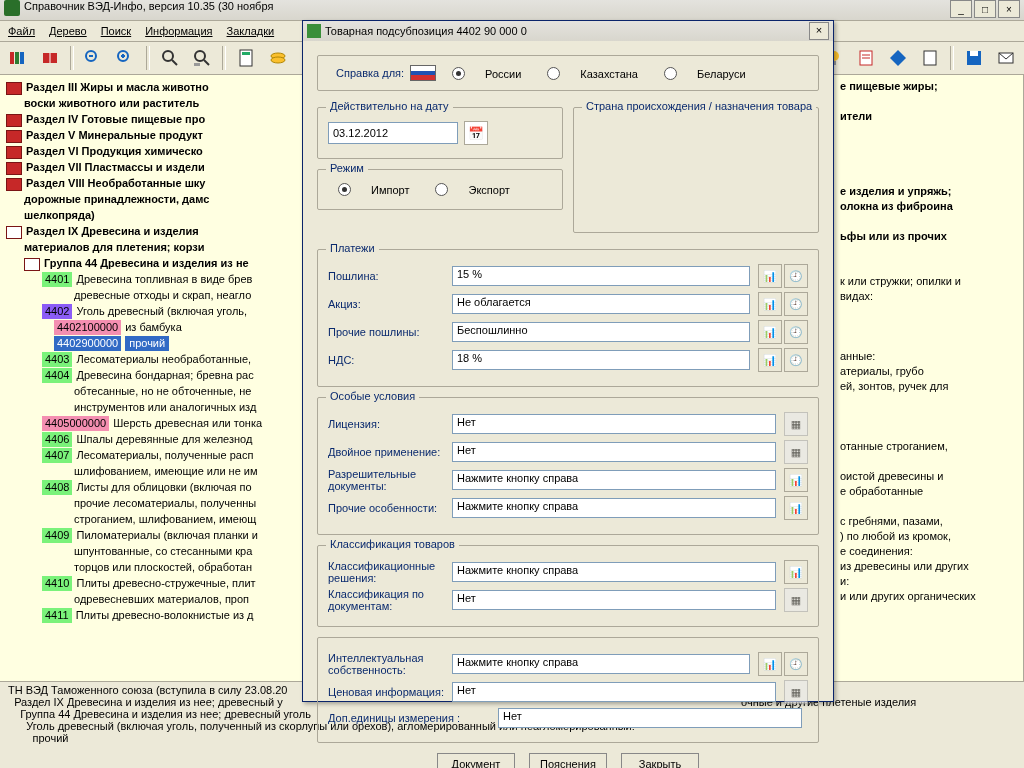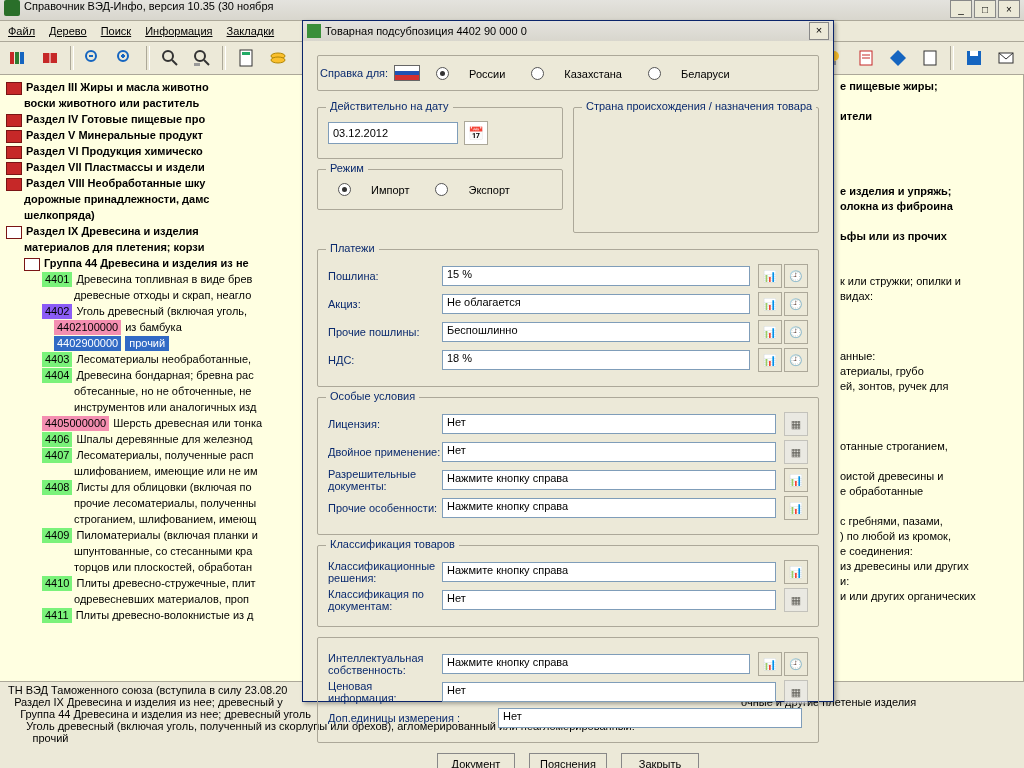--- a/index.html
+++ b/index.html
@@ -41,21 +41,21 @@
 .row{display:flex;align-items:center;gap:6px;margin:3px 0}
 .flag{width:24px;height:14px;background:linear-gradient(#fff 33%,#2052b3 33% 66%,#d32f2f 66%);border:1px solid #666}
 .radio{display:flex;align-items:flex-end;gap:20px;margin:0 10px}
 .radio .dot{width:11px;height:11px;border:1px solid #555;border-radius:50%;background:#fff;display:flex;align-items:center;justify-content:center}
 .radio .dot.on::after{content:"";width:5px;height:5px;background:#333;border-radius:50%}
 .inp{background:#fff;border:1px solid #7f9db9;padding:2px 4px;height:16px;font-size:11px}
 .calbtn{width:22px;height:22px;border:1px solid #aca899;background:#fff;display:flex;align-items:center;justify-content:center;font-size:13px;color:#c62828}
 .combo{background:#fff;border:1px solid #7f9db9;height:18px;display:flex;align-items:center;padding:0 2px}
 .combo .arr{margin-left:auto;width:14px;height:14px;background:#ece9d8;border:1px solid #888;text-align:center;line-height:12px;font-size:9px}
 .fieldset{display:flex;align-items:center;margin:4px 0}
-.flabel{width:114px;color:#0a2a6e}
+.flabel{width:124px;color:#0a2a6e}
 .fval{flex:1;background:#fff;border:1px solid #7f9db9;height:16px;padding:1px 4px;font-size:11px;margin-right:6px}
 .iconbtn{width:22px;height:22px;border:1px solid #aca899;background:#ece9d8;margin-left:2px;display:flex;align-items:center;justify-content:center}
 .iconbtn.gray{filter:grayscale(1) opacity(.6)}
 .dlgbtns{display:flex;gap:14px;justify-content:center;margin-top:8px}
 .btn{min-width:76px;height:22px;border:1px solid #888;background:#ece9d8;text-align:center;line-height:20px;font-size:11px}
 .twocol{display:flex;gap:10px}
 .twocol>div{flex:1}
 </style>
 </head>
 <body>
@@ -363,21 +363,21 @@
       Уголь древесный (включая уголь, полученный из скорлупы или орехов), агломерированный или неагломерированный:
         прочий</div>
 
 <div class="dialog">
   <div class="dlgtitle">
     <div class="ico"></div>
     <span>Товарная подсубпозиция 4402 90 000 0</span>
     <div class="x">×</div>
   </div>
   <div class="dlgbody">
-    <div class="group" style="padding:6px 2px">
+    <div class="group" style="padding:6px 18px">
       <div class="row">
         <span style="color:#0a2a6e">Справка для:</span>
         <div class="flag"></div>
         <label class="radio">
             <span class="dot on"></span>
             <span>России</span>
           </label>
         <label class="radio">
             <span class="dot"></span>
             <span>Казахстана</span>

